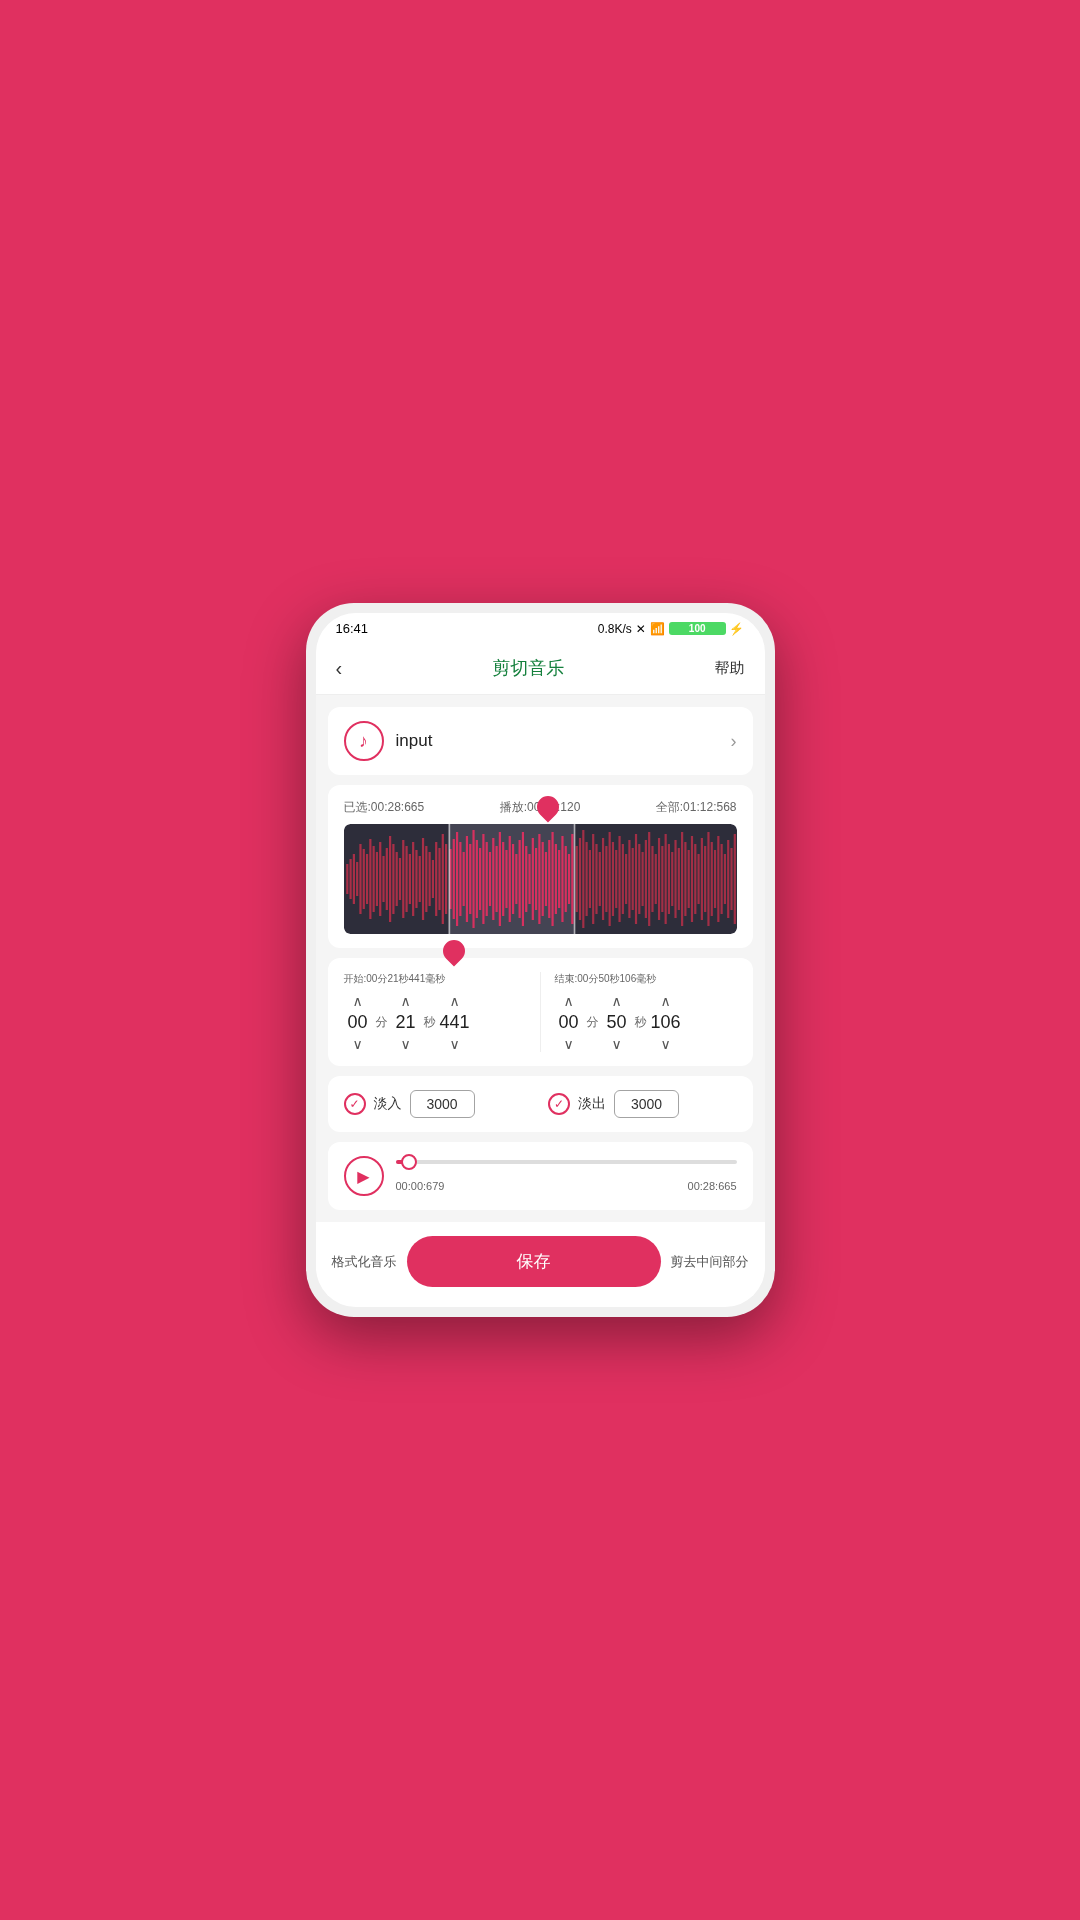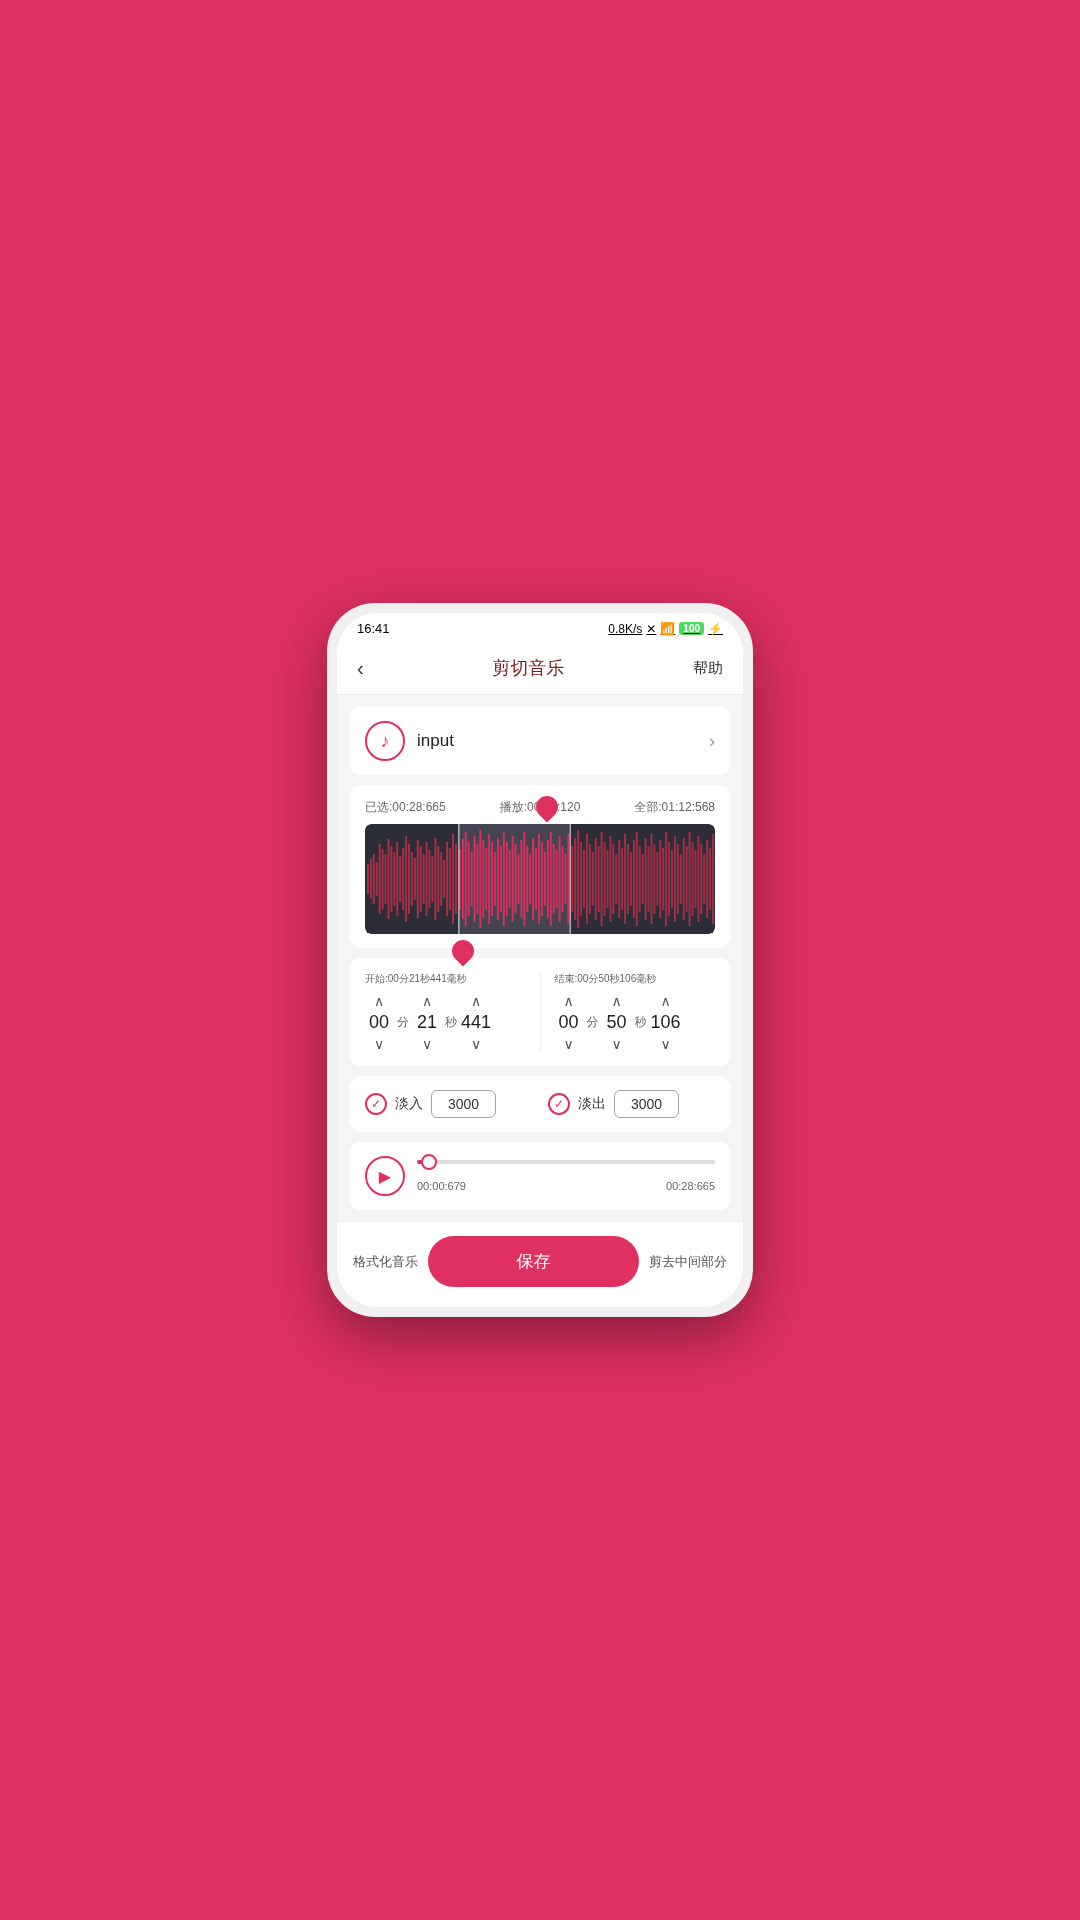--- a/index.html
+++ b/index.html
@@ -5,21 +5,21 @@
     * { box-sizing: border-box; margin: 0; padding: 0; }
     body {
       background-color: #e03060;
       display: flex;
       justify-content: center;
       align-items: center;
       min-height: 100vh;
       font-family: -apple-system, 'PingFang SC', 'Hiragino Sans GB', sans-serif;
     }
     .phone-frame {
-      width: 426px;
+      width: 469px;
       background: #f0f0f0;
       border-radius: 48px;
       padding: 0;
       box-shadow: 0 20px 60px rgba(0,0,0,0.4);
       overflow: hidden;
       position: relative;
     }
     .phone-inner {
       background: #f5f5f5;
       margin: 10px;
@@ -33,47 +33,46 @@
       align-items: center;
       padding: 8px 20px 6px;
       font-size: 13px;
       font-weight: 500;
     }
     .status-right {
       display: flex;
       align-items: center;
       gap: 4px;
       font-size: 12px;
-      text-decoration: underline;
     }
     .battery {
       background: #4cd964;
       color: white;
       font-size: 10px;
-      padding: 1px 4px;
+      padding: 1px 20px;
       border-radius: 3px;
       font-weight: bold;
     }
     .header {
       background: white;
       display: flex;
       align-items: center;
       justify-content: space-between;
       padding: 14px 20px;
       border-bottom: 1px solid #eee;
     }
     .header-back {
       font-size: 20px;
       color: #333;
       cursor: pointer;
     }
     .header-title {
       font-size: 18px;
       font-weight: 500;
-      color: #7f1d1d;
+      color: #15803d;
     }
     .header-help {
       font-size: 15px;
       color: #333;
       cursor: pointer;
     }
     .content {
       padding: 12px;
       display: flex;
       flex-direction: column;

